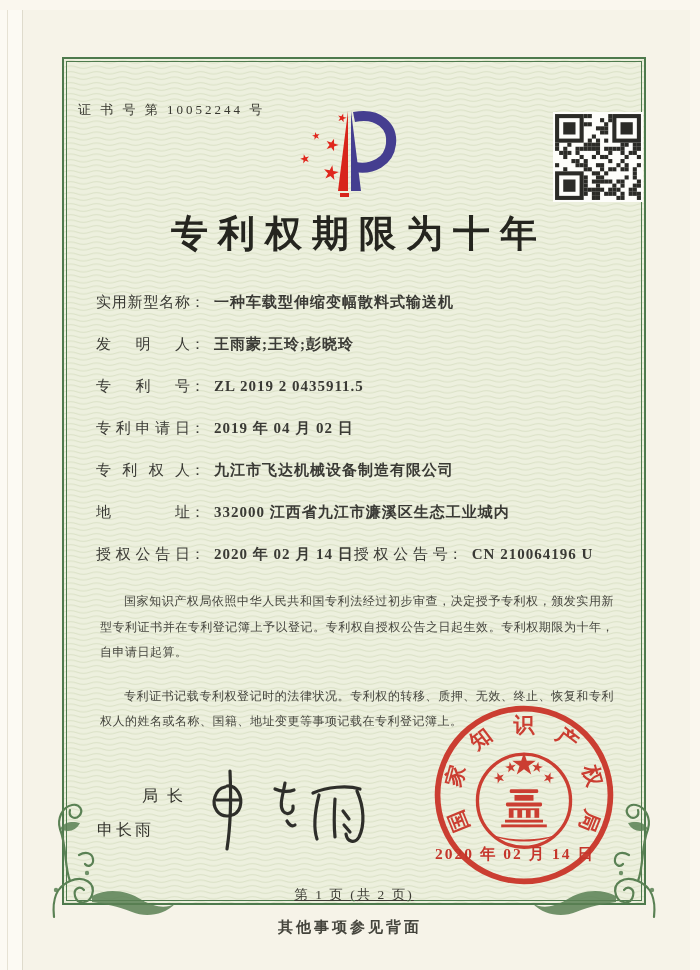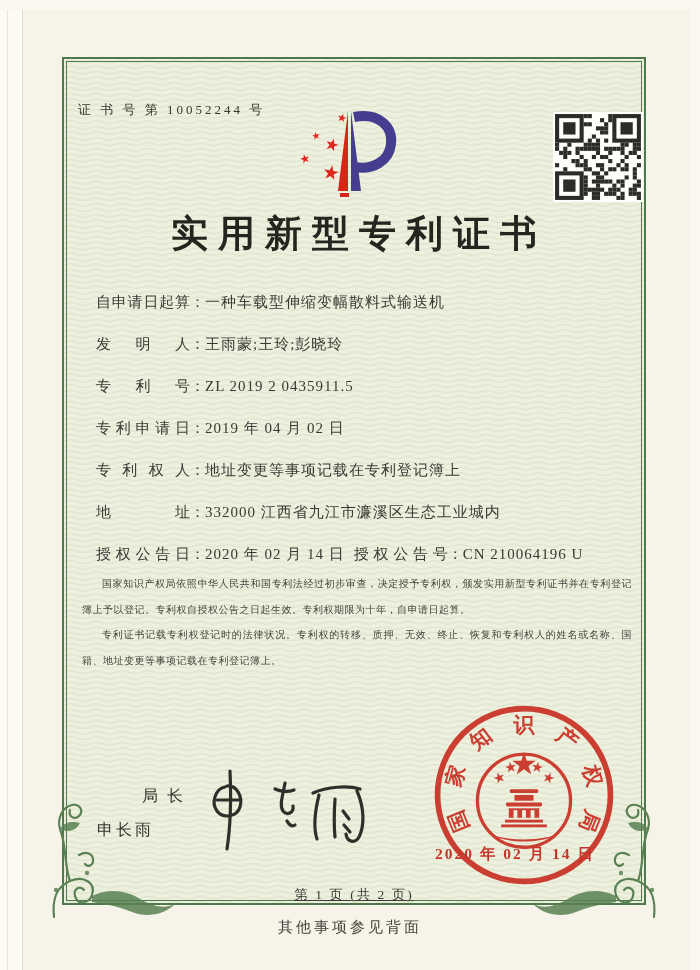--- a/index.html
+++ b/index.html
@@ -33,26 +33,26 @@
   .title{
     position:absolute;left:0;top:150px;width:100%;text-align:center;
     font-size:37px;font-weight:600;letter-spacing:10px;text-indent:10px;
     color:#25251f;z-index:4;
   }
 
   .fields{position:absolute;left:32px;top:235px;right:16px;z-index:4;}
   .frow{height:42px;font-size:15px;line-height:17px;white-space:nowrap;}
   .flabel{display:inline-block;width:94px;text-align:justify;text-align-last:justify;vertical-align:top;}
   .fcolon{display:inline-block;vertical-align:top;}
-  .fvalue{display:inline-block;margin-left:0;letter-spacing:1px;vertical-align:top;}
+  .fvalue{display:inline-block;margin-left:9px;letter-spacing:1px;vertical-align:top;font-weight:bold;}
   .grant-first{display:inline-block;width:254px;vertical-align:top;}
 
   .paras{position:absolute;left:18px;top:512px;width:550px;z-index:4;}
   .paras p{
-    margin:0;font-size:10px;line-height:25.5px;text-align:justify;
+    margin:18px;font-size:12px;line-height:25.5px;text-align:justify;
     text-indent:2em;color:#45453e;letter-spacing:0.5px;
   }
 
   .officer{position:absolute;left:33px;top:727px;z-index:4;font-size:16px;color:#33332c;}
   .officer .o-title{letter-spacing:9px;margin-left:45px;}
   .officer .o-name{margin-top:13px;letter-spacing:3px;}
 
   .signature{position:absolute;left:133px;top:700px;width:172px;height:94px;z-index:4;}
 
   .seal{position:absolute;left:365px;top:641px;width:190px;height:190px;z-index:5;opacity:0.95;}
@@ -61,21 +61,21 @@
     position:absolute;transform-origin:center;
     font-size:21px;font-weight:bold;color:#ca3529;line-height:1;
   }
   .seal-date{
     position:absolute;left:371px;top:785px;z-index:6;
     font-size:15.5px;letter-spacing:2px;color:#c5352b;font-weight:600;white-space:nowrap;
   }
 
   .page-num{position:absolute;left:0;top:827px;width:100%;text-align:center;font-size:13.5px;letter-spacing:2px;color:#3c3c34;z-index:4;text-decoration:underline;}
 
-  .back-note{position:absolute;left:0;top:918px;width:700px;text-align:center;font-size:15px;letter-spacing:3px;color:#44443c;}
+  .back-note{position:absolute;left:0;top:918px;width:700px;text-align:center;font-size:15px;letter-spacing:3px;color:#44443c;font-weight:bold;}
 
   .flourish{position:absolute;width:132px;height:132px;z-index:4;}
   .flourish.fl-left{left:-18px;top:736px;}
   .flourish.fl-right{right:-18px;top:736px;transform:scaleX(-1);}
 </style>
 </head>
 <body>
 
 <div class="photo-left">
     <div class="photo-left-line"></div>
@@ -254,37 +254,37 @@
           <rect x="56" y="0" width="28" height="28"></rect>
           <rect x="60" y="4" width="20" height="20" fill="#fdfdfa"></rect>
           <rect x="64" y="8" width="12" height="12" fill="#2b2b27"></rect>
           <rect x="0" y="56" width="28" height="28"></rect>
           <rect x="4" y="60" width="20" height="20" fill="#fdfdfa"></rect>
           <rect x="8" y="64" width="12" height="12" fill="#2b2b27"></rect>
         </g>
       </svg>
   </div>
 
-  <div class="title">实用新型专利证书</div>
+  <div class="title">专利权期限为十年</div>
 
   <div class="fields">
     <div class="frow">
-      <span class="flabel">自申请日起算</span><span class="fcolon">：</span><span class="fvalue">一种车载型伸缩变幅散料式输送机</span>
+      <span class="flabel">实用新型名称</span><span class="fcolon">：</span><span class="fvalue">一种车载型伸缩变幅散料式输送机</span>
     </div>
     <div class="frow">
       <span class="flabel">发明人</span><span class="fcolon">：</span><span class="fvalue">王雨蒙;王玲;彭晓玲</span>
     </div>
     <div class="frow">
       <span class="flabel">专利号</span><span class="fcolon">：</span><span class="fvalue">ZL 2019 2 0435911.5</span>
     </div>
     <div class="frow">
       <span class="flabel">专利申请日</span><span class="fcolon">：</span><span class="fvalue">2019 年 04 月 02 日</span>
     </div>
     <div class="frow">
-      <span class="flabel">专利权人</span><span class="fcolon">：</span><span class="fvalue">地址变更等事项记载在专利登记簿上</span>
+      <span class="flabel">专利权人</span><span class="fcolon">：</span><span class="fvalue">九江市飞达机械设备制造有限公司</span>
     </div>
     <div class="frow">
       <span class="flabel">地址</span><span class="fcolon">：</span><span class="fvalue">332000 江西省九江市濂溪区生态工业城内</span>
     </div>
     <div class="frow">
       <span class="grant-first">
         <span class="flabel">授权公告日</span><span class="fcolon">：</span><span class="fvalue">2020 年 02 月 14 日</span>
       </span>
       <span>
         <span class="flabel">授权公告号</span><span class="fcolon">：</span><span class="fvalue">CN 210064196 U</span>

